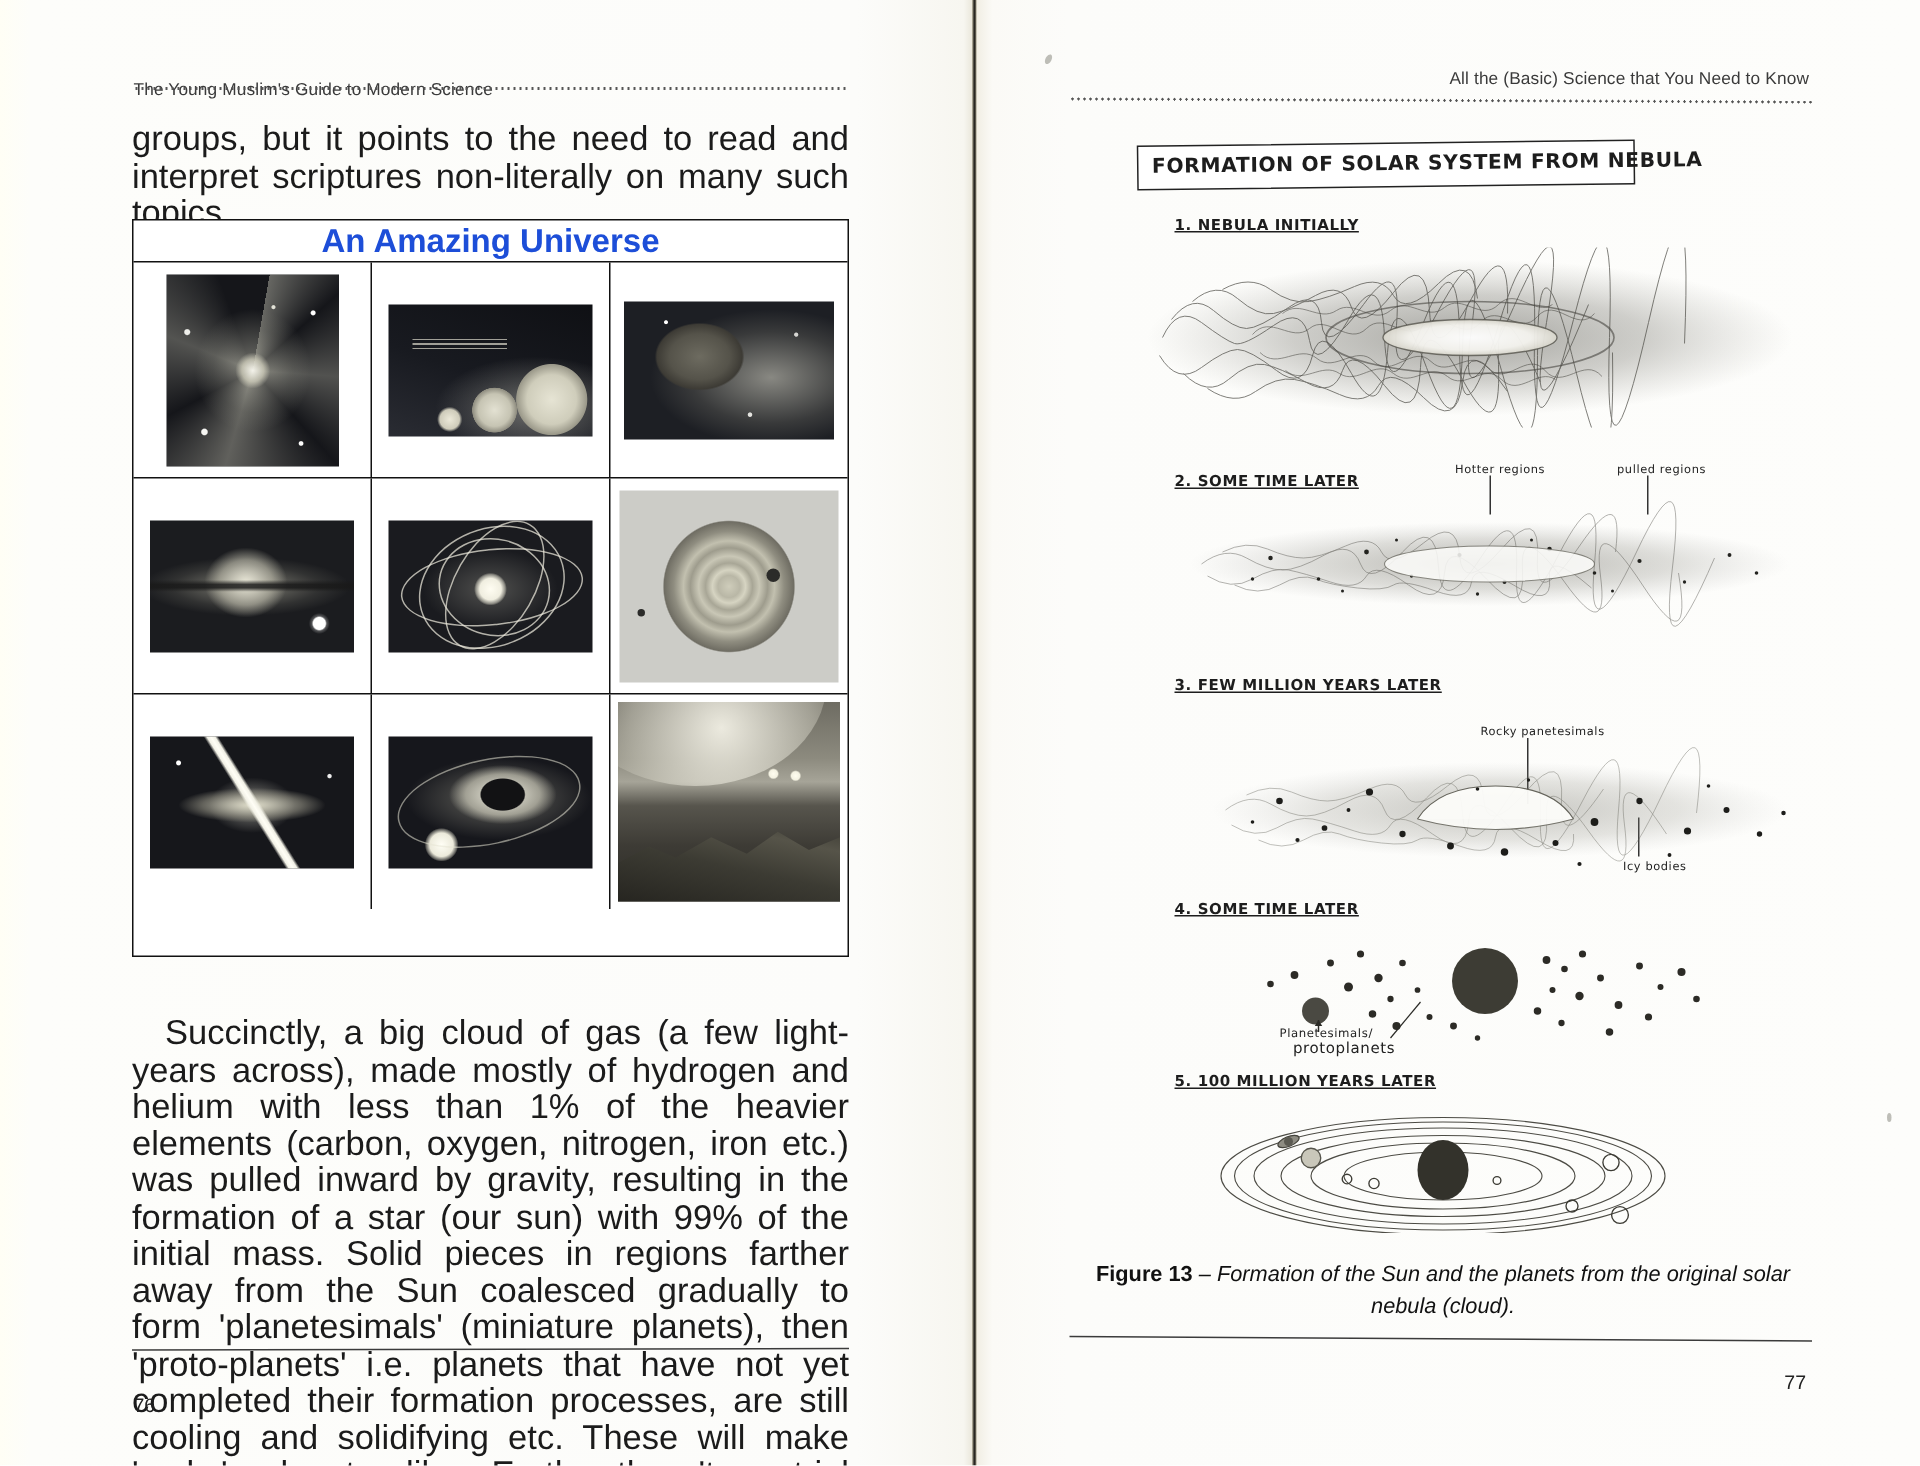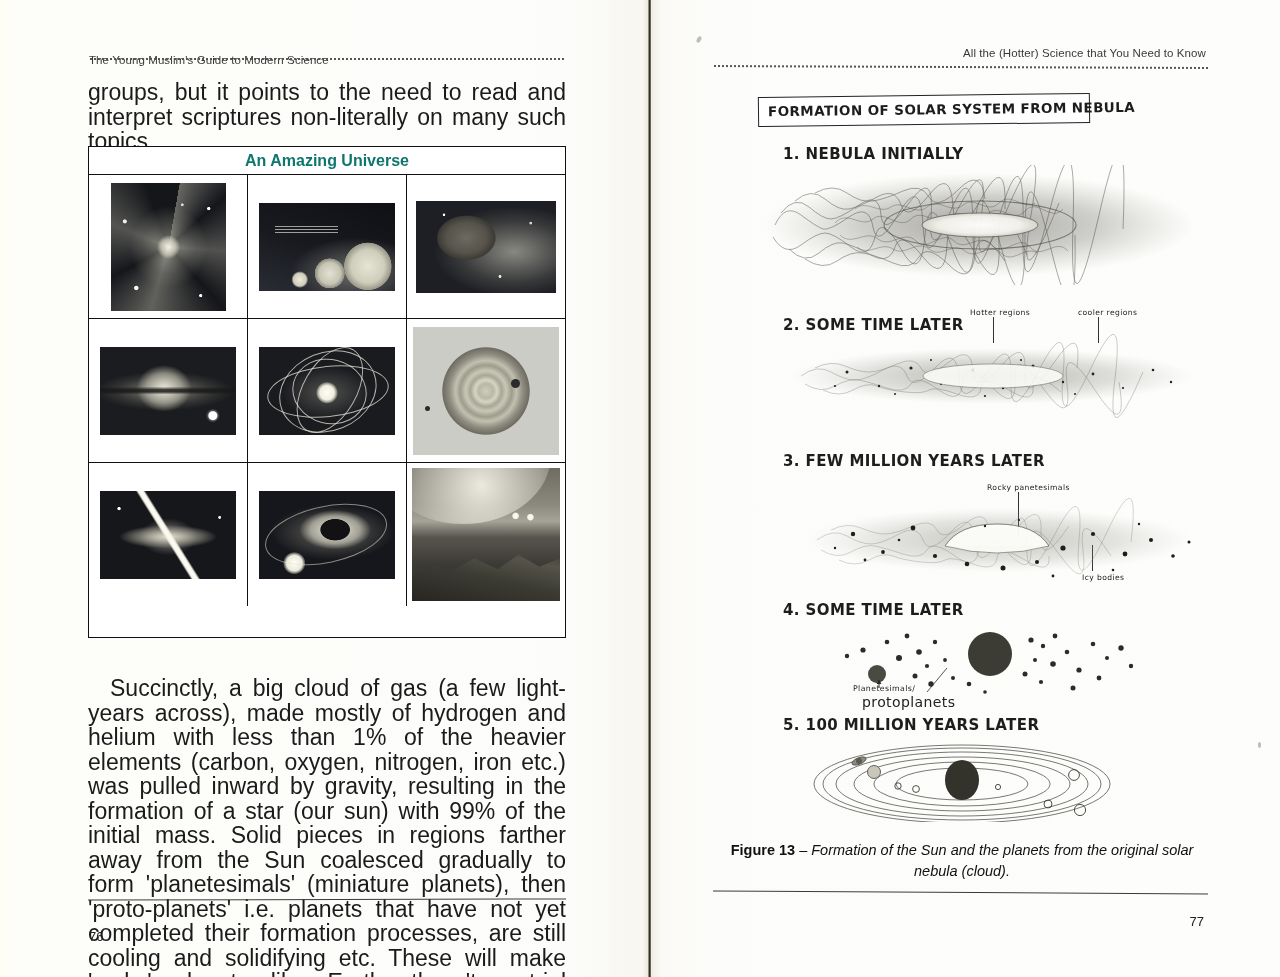--- a/index.html
+++ b/index.html
@@ -34,21 +34,21 @@
   
   .bodytext{position:absolute;font-size:23px;line-height:24.5px;color:#1b1b1b;
     text-align:justify;}
   .para-top{left:88px;top:80px;width:478px;}
   .para-bottom{left:88px;top:676px;width:478px;text-indent:22px;}
 
   
   .univ-table{position:absolute;left:88px;top:146px;width:478px;height:492px;
     border:1.6px solid #111;box-sizing:border-box;background:#fff;}
   .ut-title{height:27px;border-bottom:1.6px solid #111;display:flex;align-items:center;
-    justify-content:center;font-weight:bold;font-size:16px;color:#0f766e;}
+    justify-content:center;font-weight:bold;font-size:22px;color:#1d4ed8;}
   .ut-head{height:29px;border-bottom:1.6px solid #111;display:flex;}
   .ut-head > div{flex:1;display:flex;align-items:center;justify-content:center;
     font-style:italic;font-weight:bold;font-size:16px;color:#111;}
   .ut-head > div + div{border-left:1.6px solid #111;}
   .ut-row{height:143px;display:flex;}
   .ut-row + .ut-row{border-top:1.6px solid #111;}
   .ut-cell{flex:1;position:relative;display:flex;align-items:center;justify-content:center;overflow:hidden;}
   .ut-cell + .ut-cell{border-left:1.6px solid #111;}
   .thumb{background:#2a2a2a;position:relative;overflow:hidden;}
 
@@ -141,21 +141,21 @@
      background:linear-gradient(12deg, #262520 0%, #3c3b33 42%, #565449 70%, #2e2d27 100%);
      clip-path:polygon(0% 58%, 14% 40%, 26% 52%, 42% 30%, 58% 48%, 72% 24%, 86% 44%, 100% 30%, 100% 100%, 0% 100%);}
 
   
   .hand{font-family:"DejaVu Sans", sans-serif;color:#1d1d1d;letter-spacing:.4px;}
   .fig-title-box{position:absolute;left:758px;top:95px;width:330px;height:28px;
     border:1.3px solid #222;transform:rotate(-0.7deg);background:#fff;}
   .fig-title-txt{position:absolute;left:768px;top:101px;font-size:13.5px;font-weight:bold;
     transform:rotate(-0.7deg);white-space:nowrap;}
 
-  .step-label{position:absolute;font-size:15px;font-weight:bold;white-space:nowrap;}
+  .step-label{position:absolute;font-size:10px;font-weight:bold;white-space:nowrap;text-decoration:underline;}
   .s1{left:783px;top:145px;}
   .s2{left:783px;top:316px;}
   .s3{left:783px;top:452px;}
   .s4{left:783px;top:601px;}
   .s5{left:783px;top:716px;}
 
   .annot{position:absolute;font-size:7.6px;color:#222;white-space:nowrap;}
   .leader{position:absolute;background:#333;width:1px;}
 
   .fig-caption{position:absolute;left:714px;top:840px;width:496px;text-align:center;
@@ -248,21 +248,21 @@
   </div>
 
   <div class="page page-right">
   </div>
 </div>
 
 <div class="gutter"></div>
 
 <div>
 
-  <div class="runhead runhead-right">All the (Hotter) Science that You Need to Know</div>
+  <div class="runhead runhead-right">All the (Basic) Science that You Need to Know</div>
   <div class="dotrule dotrule-right"></div>
 
   <div class="fig-title-box"></div>
   <div class="hand fig-title-txt">FORMATION OF SOLAR SYSTEM FROM NEBULA</div>
 
   <div class="hand step-label s1">1. NEBULA INITIALLY</div>
   <svg width="470" height="120" viewBox="0 0 470 120" style="position:absolute;left:745px;top:165px;">
     <defs>
       <radialGradient id="core1" cx="50%" cy="50%" r="50%">
         <stop offset="0%" stop-color="#ffffff"></stop>
@@ -292,21 +292,21 @@
       <path d="M112 82 c12 10 24-6 36 2 s24-10 36 0 s24-8 36 2 s24-10 36 2 s24-8 36 0"></path>
     </g>
     <ellipse cx="235" cy="60" rx="96" ry="24" fill="none" stroke="#46453f" stroke-width="1.1" opacity=".6"></ellipse>
     <ellipse cx="235" cy="60" rx="58" ry="12" fill="url(#core1)" opacity=".95"></ellipse>
     <ellipse cx="235" cy="60" rx="58" ry="12" fill="none" stroke="#55544c" stroke-width=".9" opacity=".8"></ellipse>
   </svg>
 
   <div class="hand step-label s2">2. SOME TIME LATER</div>
   <div class="hand annot" style="left:970px;top:308px;">Hotter regions</div>
   <div class="leader" style="left:993px;top:317px;height:26px;"></div>
-  <div class="hand annot" style="left:1078px;top:308px;">cooler regions</div>
+  <div class="hand annot" style="left:1078px;top:308px;">pulled regions</div>
   <div class="leader" style="left:1098px;top:317px;height:26px;"></div>
 
   <svg width="440" height="90" viewBox="0 0 440 90" style="position:absolute;left:775px;top:330px;">
     <defs>
       <radialGradient id="d2" cx="50%" cy="50%" r="50%">
         <stop offset="0%" stop-color="#6a6960" stop-opacity=".5"></stop>
         <stop offset="60%" stop-color="#7f7e75" stop-opacity=".25"></stop>
         <stop offset="100%" stop-color="#999" stop-opacity="0"></stop>
       </radialGradient>
     </defs>
@@ -422,21 +422,21 @@
         <circle cx="296" cy="44" r="2.2"></circle>
         <circle cx="238" cy="66" r="2.5"></circle>
       <circle cx="134" cy="62" r="2.3"></circle>
         <circle cx="150" cy="70" r="1.8"></circle>
     </g>
     <line x1="44" y1="66" x2="44" y2="58" stroke="#2a2a26" stroke-width="1"></line>
     <path d="M44 58 l-2.5 4 h5 z" fill="#2a2a26"></path>
     <line x1="92" y1="70" x2="112" y2="46" stroke="#2a2a26" stroke-width=".8"></line>
   </svg>
   <div class="hand annot" style="left:853px;top:684px;font-size:7.8px;">Planetesimals/</div>
-  <div class="hand annot" style="left:862px;top:694px;font-size:14px;">protoplanets</div>
+  <div class="hand annot" style="left:862px;top:694px;font-size:10px;">protoplanets</div>
 
   <div class="hand step-label s5">5. 100 MILLION YEARS LATER</div>
   <svg width="300" height="80" viewBox="0 0 300 80" style="position:absolute;left:812px;top:742px;">
     <g fill="none" stroke="#4c4b44" stroke-width="0.75">
       <ellipse cx="150" cy="42" rx="66" ry="16"></ellipse>
       <ellipse cx="150" cy="42" rx="88" ry="22"></ellipse>
       <ellipse cx="150" cy="42" rx="108" ry="27"></ellipse>
       <ellipse cx="150" cy="42" rx="126" ry="32"></ellipse>
       <ellipse cx="150" cy="42" rx="139" ry="36"></ellipse>
       <ellipse cx="150" cy="42" rx="148" ry="39"></ellipse>

